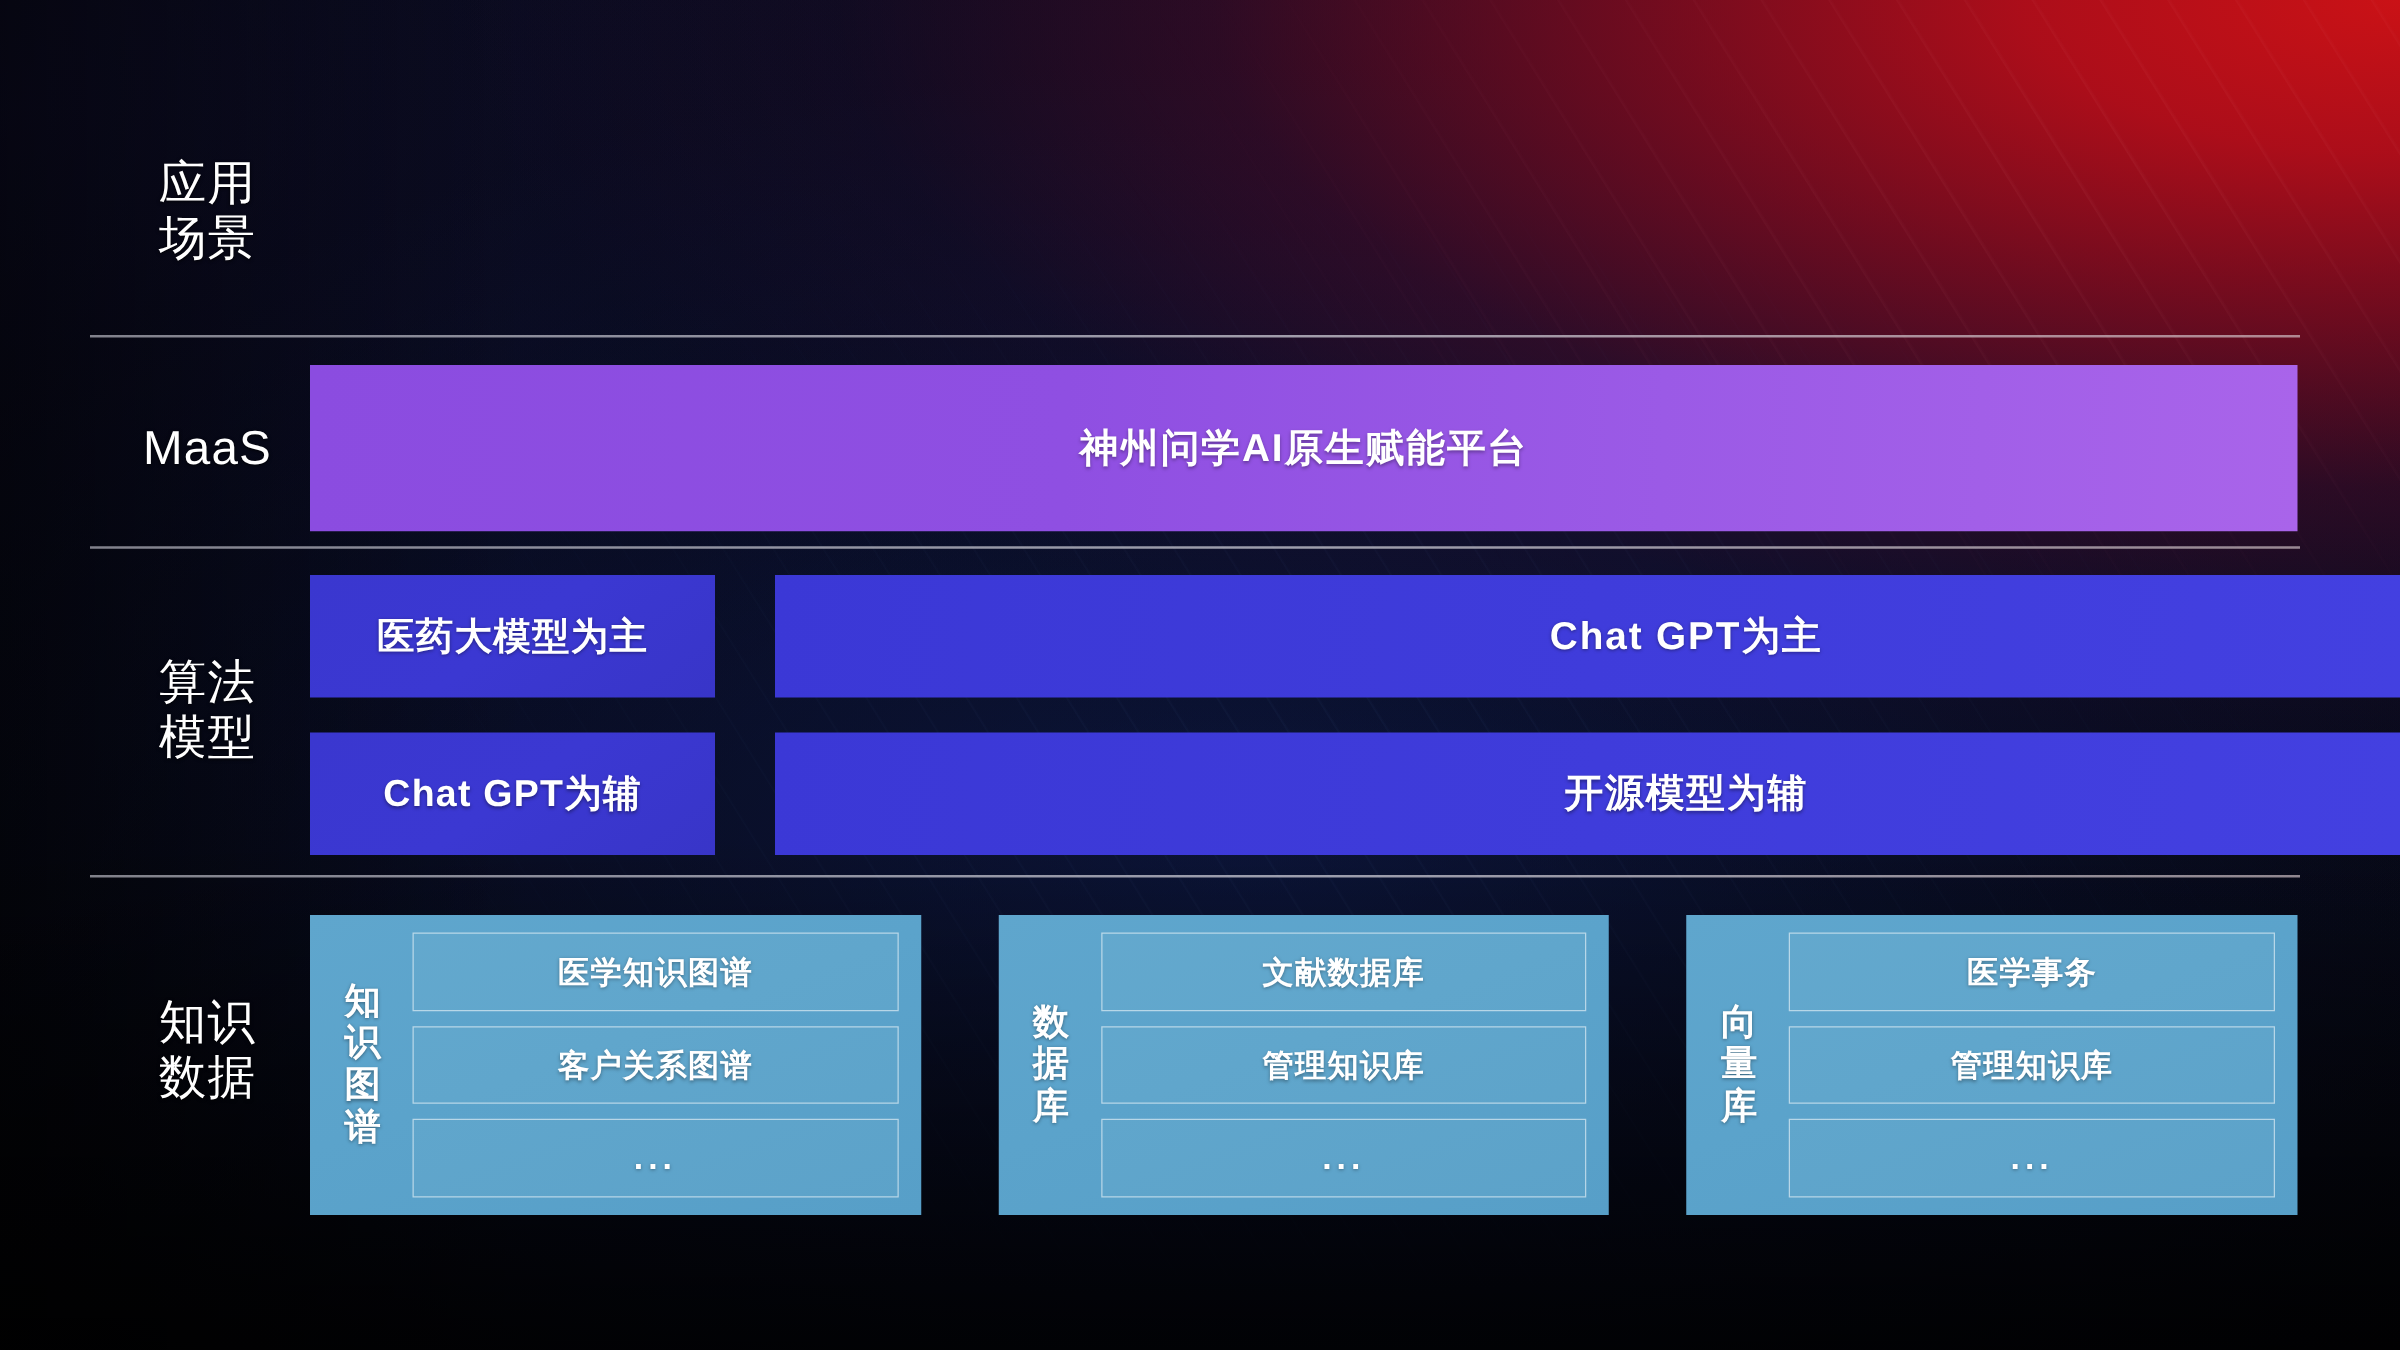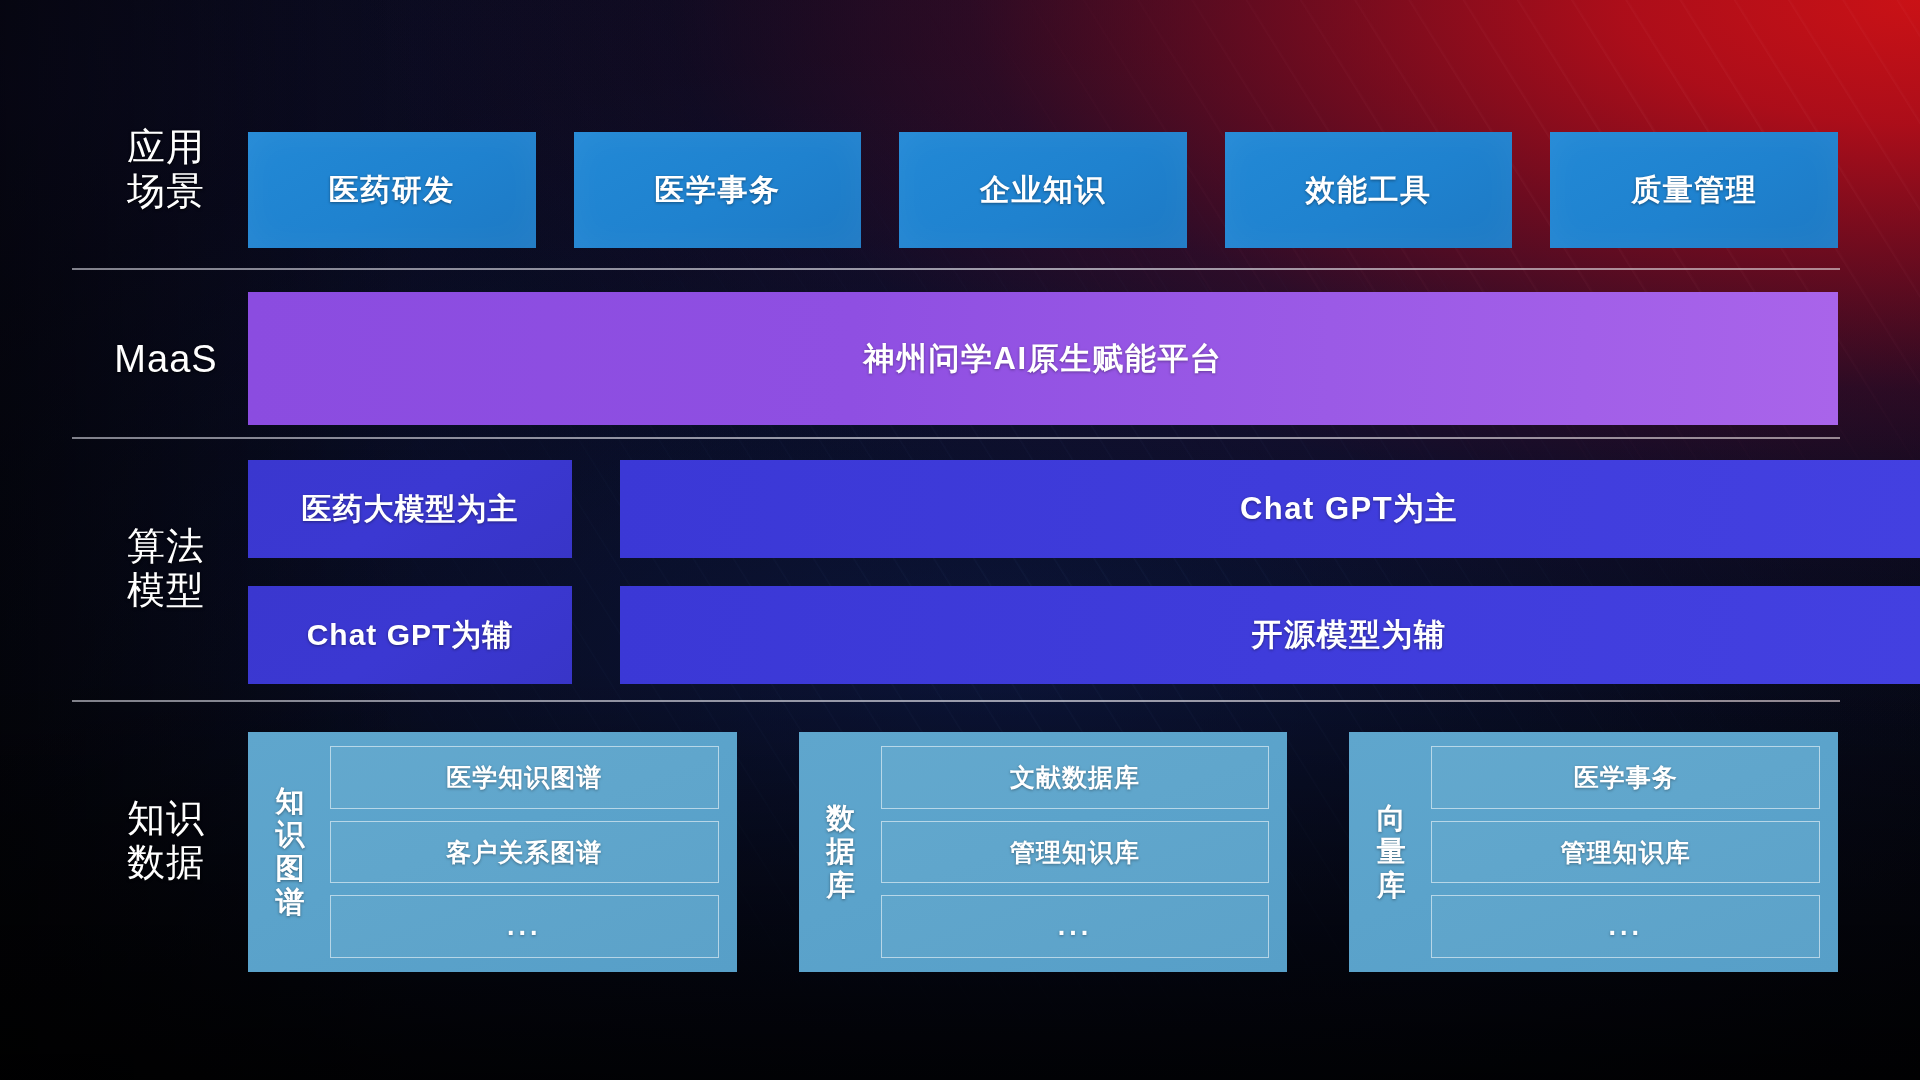--- a/index.html
+++ b/index.html
@@ -229,27 +229,20 @@
   <div class="bg-base"></div>
   <div class="bg-streaks"></div>
   <div class="bg-streaks-red"></div>
   <div class="bg-vignette"></div>
 
   <div class="content">
 
     <div class="row-label" style="top:125px;">应用
 场景</div>
 
-    <div class="app-row">
-      <div class="app-box">医药研发</div>
-      <div class="app-box">医学事务</div>
-      <div class="app-box">企业知识</div>
-      <div class="app-box">效能工具</div>
-      <div class="app-box">质量管理</div>
-    </div>
 
     <div class="divider" style="top:268px;"></div>
 
     <div class="row-label" style="top:337px;">MaaS</div>
 
     <div class="maas-row">
       <div class="maas-right">神州问学AI原生赋能平台</div>
     </div>
 
     <div class="divider" style="top:437px;"></div>

